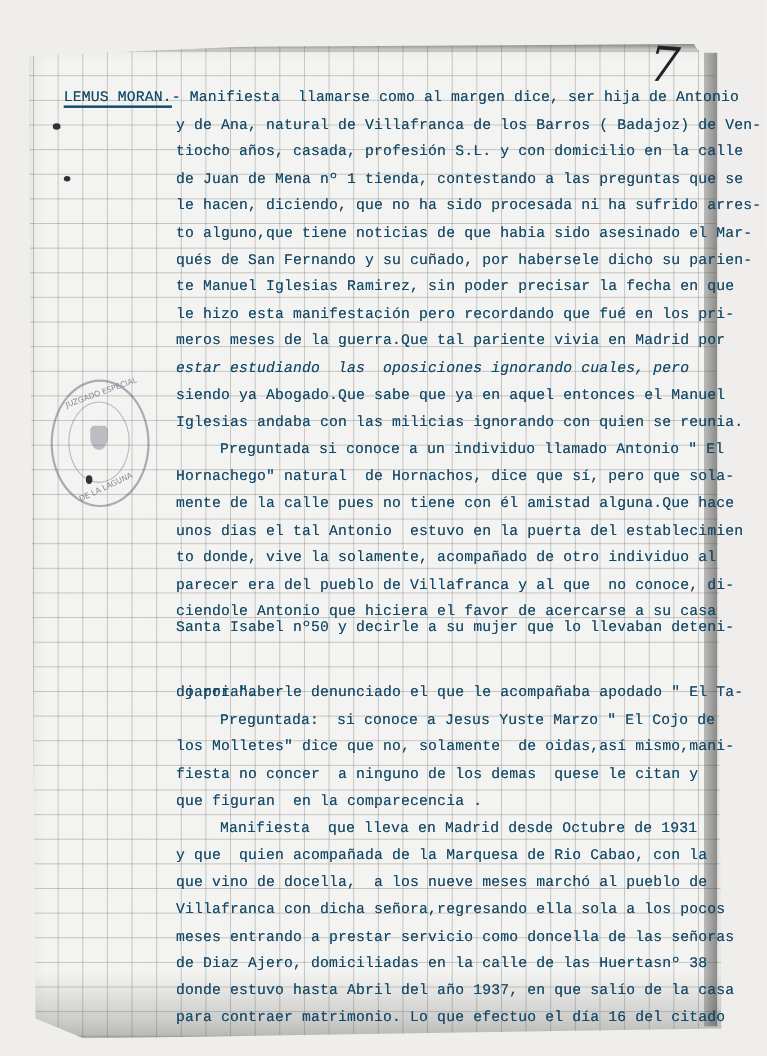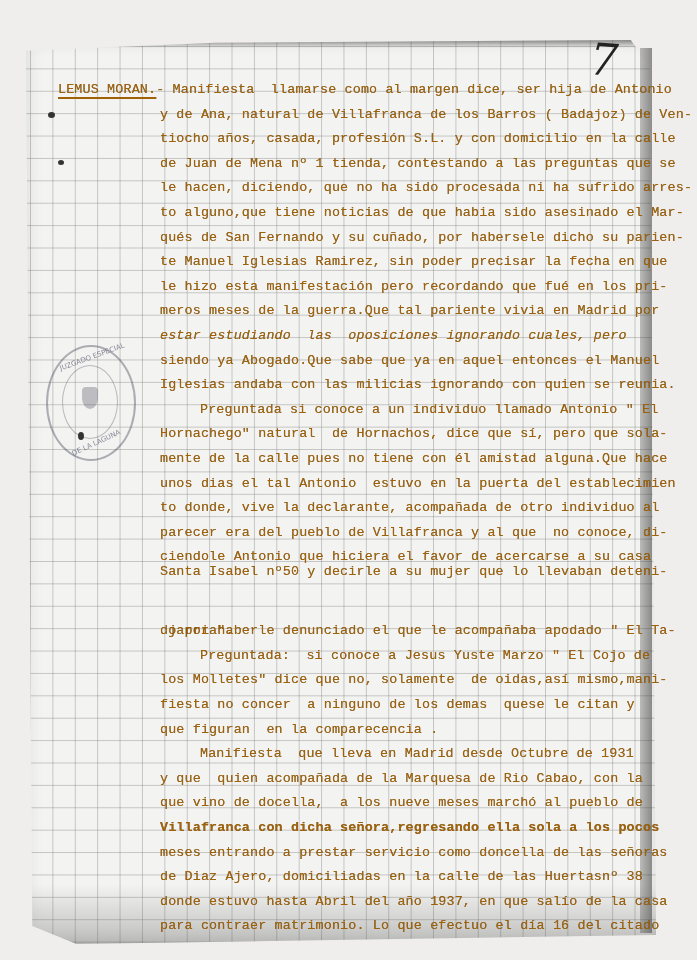--- a/index.html
+++ b/index.html
@@ -27,21 +27,21 @@
     content:""; position:absolute; left:0; right:0; bottom:0; height:60px;
     background:linear-gradient(to top, rgba(90,90,90,0.35), transparent);
   }
   .right-edge {
     position:absolute; left:640px; top:48px; width:12px; height:885px;
     background:linear-gradient(to right, rgba(80,80,80,0.35), rgba(60,60,60,0.55));
   }
   .line {
     position:absolute; white-space:pre;
     font-size:13.4px; letter-spacing:0.15px;
-    color:#a16207;
+    color:#0c4a6e;
     text-shadow:0 0 0.6px rgba(0,0,0,0.45);
   }
   .u { text-decoration: underline; text-decoration-thickness:1.5px; text-underline-offset:4px; }
   .page-num {
     position:absolute; left:590px; top:34px; font-family:"DejaVu Serif",serif;
     font-size:44px; color:#222; font-style:italic; transform:rotate(4deg);
   }
   .stamp {
     position:absolute; left:46px; top:345px; width:86px; height:112px;
     border:2px solid rgba(70,70,90,0.55); border-radius:50%;
@@ -93,31 +93,31 @@
     <div class="line" style="top: 254.2px; left: 160px;">te Manuel Iglesias Ramirez, sin poder precisar la fecha en que</div>
     <div class="line" style="top: 278.8px; left: 160px;">le hizo esta manifestación pero recordando que fué en los pri-</div>
     <div class="line" style="top: 303.4px; left: 160px;">meros meses de la guerra.Que tal pariente vivia en Madrid por</div>
     <div class="line" style="top: 328px; left: 160px; font-style: italic;">estar estudiando  las  oposiciones ignorando cuales, pero</div>
     <div class="line" style="top: 352.6px; left: 160px;">siendo ya Abogado.Que sabe que ya en aquel entonces el Manuel</div>
     <div class="line" style="top: 377.2px; left: 160px;">Iglesias andaba con las milicias ignorando con quien se reunia.</div>
     <div class="line" style="top: 401.8px; left: 200px;">Preguntada si conoce a un individuo llamado Antonio " El</div>
     <div class="line" style="top: 426.4px; left: 160px;">Hornachego" natural  de Hornachos, dice que sí, pero que sola-</div>
     <div class="line" style="top: 451px; left: 160px;">mente de la calle pues no tiene con él amistad alguna.Que hace</div>
     <div class="line" style="top: 475.6px; left: 160px;">unos dias el tal Antonio  estuvo en la puerta del establecimien</div>
-    <div class="line" style="top: 500.2px; left: 160px;">to donde, vive la declarante, acompañada de otro individuo al</div>
+    <div class="line" style="top: 500.2px; left: 160px;">to donde, vive la solamente, acompañado de otro individuo al</div>
     <div class="line" style="top: 524.8px; left: 160px;">parecer era del pueblo de Villafranca y al que  no conoce, di-</div>
     <div class="line" style="top: 549.4px; left: 160px;">ciendole Antonio que hiciera el favor de acercarse a su casa</div>
     <div class="line" style="top: 564px; left: 160px;">Santa Isabel nº50 y decirle a su mujer que lo llevaban deteni-</div>
     <div class="line" style="top: 598.6px; left: 160px; margin-top: 24px;">do por haberle denunciado el que le acompañaba apodado " El Ta-</div>
     <div class="line" style="top: 623.2px; left: 160px;"> jarria".</div>
     <div class="line" style="top: 647.8px; left: 200px;">Preguntada:  si conoce a Jesus Yuste Marzo " El Cojo de</div>
     <div class="line" style="top: 672.4px; left: 160px;">los Molletes" dice que no, solamente  de oidas,así mismo,mani-</div>
     <div class="line" style="top: 697px; left: 160px;">fiesta no concer  a ninguno de los demas  quese le citan y</div>
     <div class="line" style="top: 721.6px; left: 160px;">que figuran  en la comparecencia .</div>
     <div class="line" style="top: 746.2px; left: 200px;">Manifiesta  que lleva en Madrid desde Octubre de 1931</div>
     <div class="line" style="top: 770.8px; left: 160px;">y que  quien acompañada de la Marquesa de Rio Cabao, con la</div>
     <div class="line" style="top: 795.4px; left: 160px;">que vino de docella,  a los nueve meses marchó al pueblo de</div>
-    <div class="line" style="top: 820px; left: 160px; font-weight: bold;">Villafranca con dicha señora,regresando ella sola a los pocos</div>
+    <div class="line" style="top: 820px; left: 160px;">Villafranca con dicha señora,regresando ella sola a los pocos</div>
     <div class="line" style="top: 844.6px; left: 160px;">meses entrando a prestar servicio como doncella de las señoras</div>
     <div class="line" style="top: 869.2px; left: 160px;">de Diaz Ajero, domiciliadas en la calle de las Huertasnº 38</div>
     <div class="line" style="top: 893.8px; left: 160px;">donde estuvo hasta Abril del año 1937, en que salío de la casa</div>
     <div class="line" style="top: 918.4px; left: 160px;">para contraer matrimonio. Lo que efectuo el día 16 del citado</div>
   </div>
 
 </body></html>

